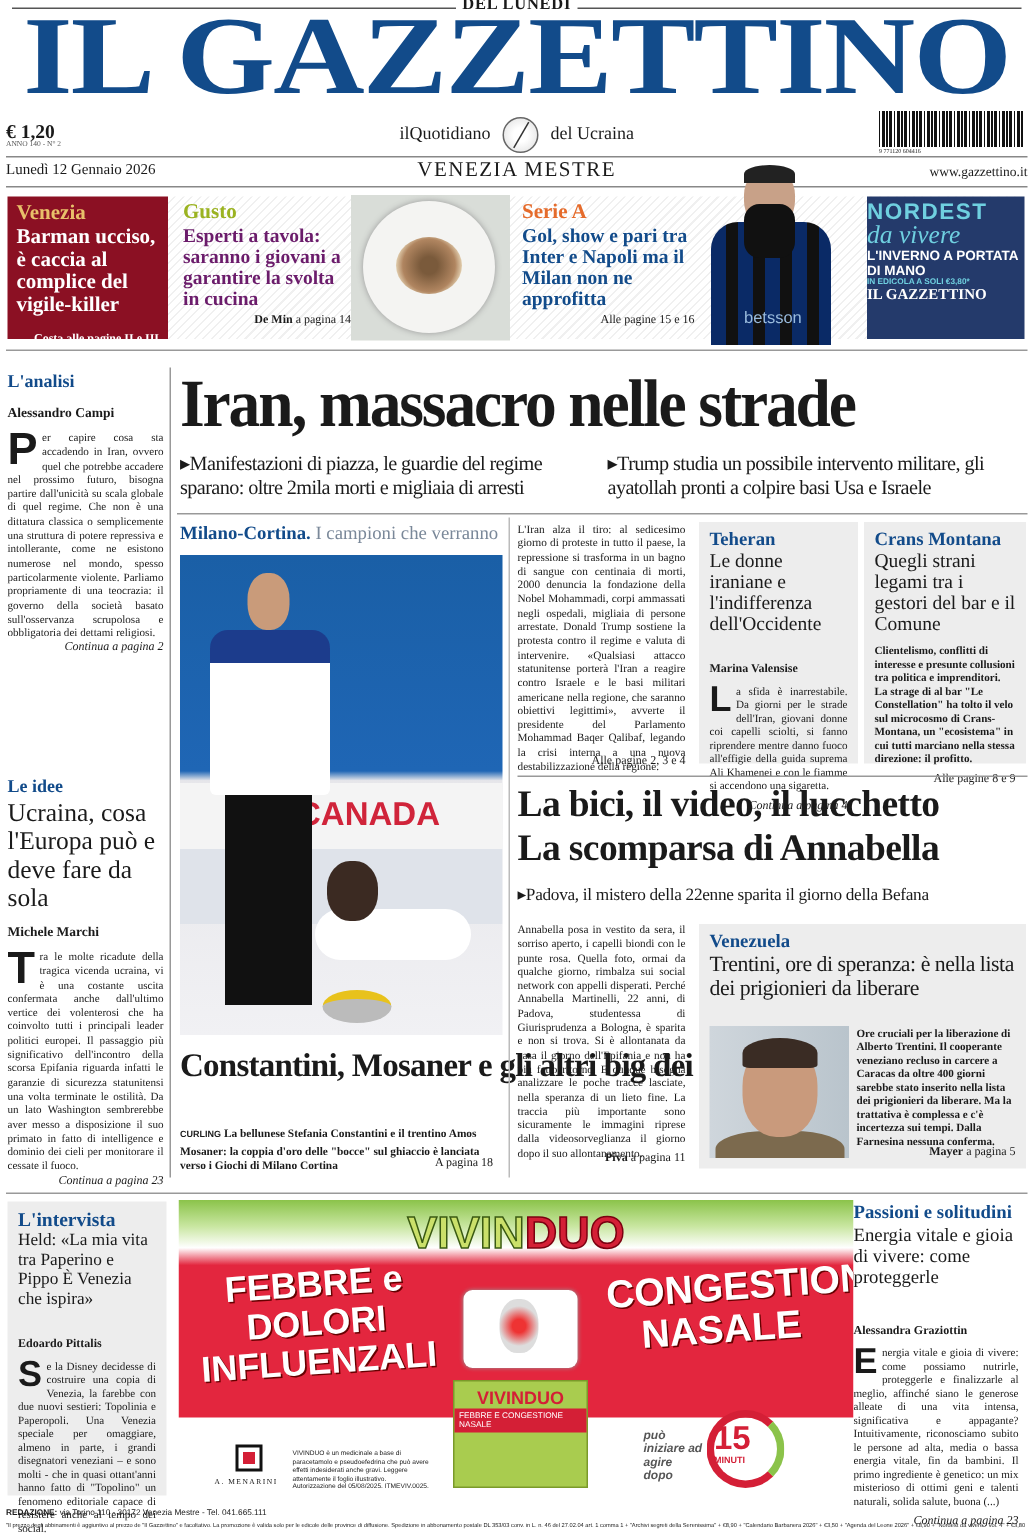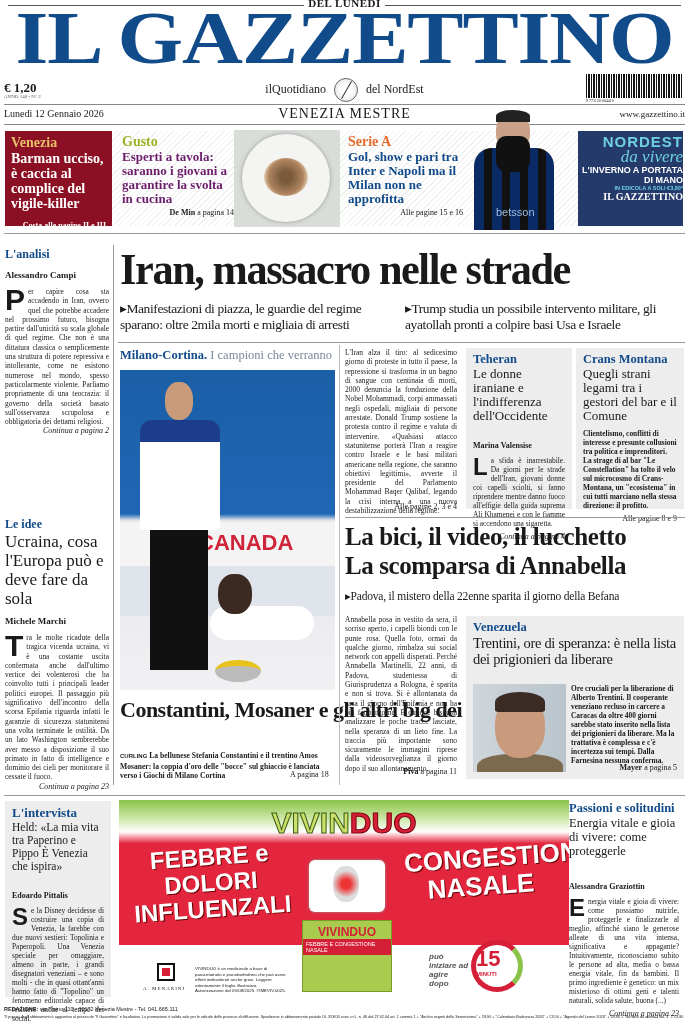--- a/index.html
+++ b/index.html
@@ -39,21 +39,21 @@
 .seriea{left:348px;top:134px;width:115px}
 .seriea .kicker{color:#e56b2b;font-size:14px}
 .seriea .head{color:#124b8a;font-size:13px;font-weight:bold;line-height:14px}
 .seriea .ref{font-size:8px;text-align:right;margin-top:2px}
 .player{left:460px;top:110px;width:110px;height:120px;overflow:hidden}
 .player .body{position:absolute;left:14px;top:38px;width:80px;height:90px;border-radius:18px 18px 0 0;background:repeating-linear-gradient(90deg,#0a2a66 0 10px,#111 10px 18px)}
 .player .headc{position:absolute;left:36px;top:2px;width:34px;height:40px;border-radius:45%;background:#c8a188}
 .player .hair{position:absolute;left:36px;top:0;width:34px;height:12px;border-radius:50% 50% 0 0;background:#222}
 .player .hands{position:absolute;left:36px;top:26px;width:34px;height:36px;border-radius:30%;background:#111}
 .player .spons{position:absolute;left:36px;top:96px;font-size:11px;color:#9bd;font-family:"Liberation Sans",sans-serif}
-.nordest{left:578px;top:131px;width:105px;height:95px;background:#243a6b;text-align:right;color:#fff;padding-top:3px}
+.nordest{left:578px;top:131px;width:105px;height:95px;background:#243a6b;text-align:left;color:#fff;padding-top:3px}
 .nordest .n1{font-family:"Liberation Sans",sans-serif;font-weight:bold;color:#6fd0e0;font-size:15px;letter-spacing:1px;line-height:15px}
 .nordest .n2{font-style:italic;color:#6fd0e0;font-size:17px;line-height:16px}
 .nordest .n3{font-family:"Liberation Sans",sans-serif;font-weight:bold;font-size:9px;line-height:10px}
 .nordest .n4{font-family:"Liberation Sans",sans-serif;font-weight:bold;font-size:5.5px;color:#6fd0e0}
 .nordest .n5{font-weight:bold;font-size:10px}
 .rule4{left:4px;right:4px;top:233px;border-top:1px solid #999}
 
 .vline{left:113px;top:245px;height:540px;border-left:1px solid #999}
 .lcol{left:5px;width:104px}
 .lkick{color:#124b8a;font-size:12px;font-weight:bold}
@@ -150,21 +150,21 @@
 </style>
 </head>
 <body>
 
 <div class="abs topline"></div>
 <div class="abs dellunedi"><span>DEL LUNEDI</span></div>
 <div class="abs logo">IL GAZZETTINO</div>
 <div class="abs price">€ 1,20</div>
 <div class="abs anno">ANNO 140 - N° 2</div>
 <div class="abs tagline">
-  <span>ilQuotidiano</span><span class="compass"></span><span>del NordEst</span>
+  <span>ilQuotidiano</span><span class="compass"></span><span>del Ucraina</span>
 </div>
 <div class="abs barcode"></div>
 <div class="abs barnum">9 771120 604416</div>
 <div class="abs rule2"></div>
 <div class="abs date">Lunedì 12 Gennaio 2026</div>
 <div class="abs edition">VENEZIA MESTRE</div>
 <div class="abs web">www.gazzettino.it</div>
 <div class="abs rule3"></div>
 
 <div class="abs strip-bg"></div>

